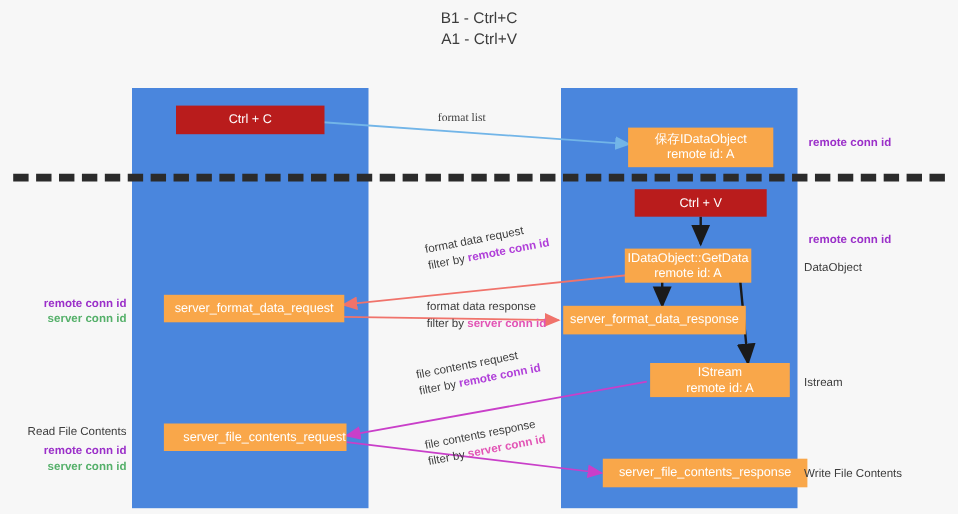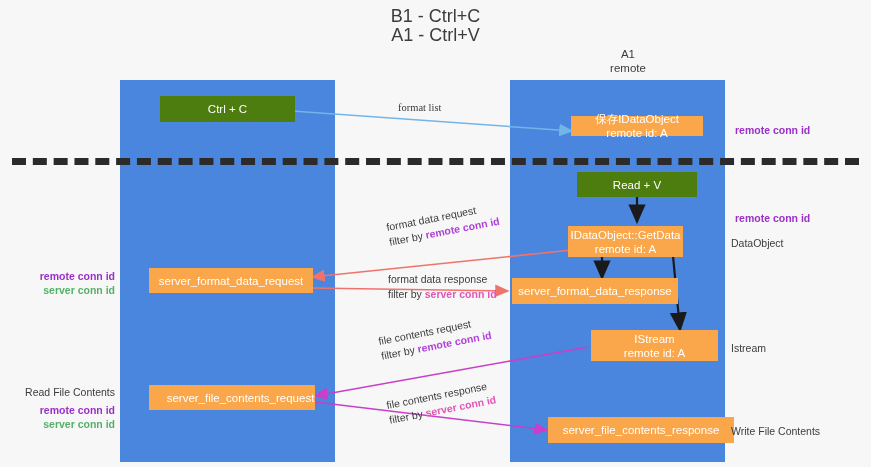--- a/index.html
+++ b/index.html
@@ -17,21 +17,21 @@
     position: relative;
     width: 871px;
     height: 467px;
   }
 
   
   #title {
     position: absolute;
     left: 0; right: 0; top: 7px;
     text-align: center;
-    font-size: 18px;
+    font-size: 14px;
     color: #3c3c3c;
     line-height: 19px;
     white-space: pre-line;
   }
 
   
   .col-head {
     position: absolute;
     text-align: center;
     font-size: 11.5px;
@@ -69,21 +69,21 @@
     flex-direction: column;
     align-items: center;
     justify-content: center;
     text-align: center;
     color: #ffffff;
     font-size: 11.5px;
     line-height: 14px;
     white-space: pre-line;
     padding: 2px 4px;
   }
-  .node.green  { background: #4d7c0f; }
+  .node.green  { background: #b91c1c; }
   .node.orange { background: #f9a74a; }
 
   
   .edge-label {
     position: absolute;
     font-size: 10.5px;
     color: #3c3c3c;
     line-height: 15px;
     white-space: nowrap;
   }
@@ -115,22 +115,20 @@
   }
 </style>
 </head>
 <body>
 
 <div id="root">
 
   <div id="title">B1 - Ctrl+C
 A1 - Ctrl+V</div>
 
-  <div class="col-head" id="head-a1">A1
-remote</div>
 
   <div class="lane" id="lane-b1"></div>
   <div class="lane" id="lane-a1"></div>
 
   <svg id="wires" viewBox="0 0 871 467">
     <defs>
       <marker id="ah-blue" markerWidth="9" markerHeight="9" refX="8" refY="4.5" orient="auto">
         <path d="M0,0.6 L9,4.5 L0,8.4 z" fill="#72b5e8"></path>
       </marker>
       <marker id="ah-red" markerWidth="9" markerHeight="9" refX="8" refY="4.5" orient="auto">
@@ -174,24 +172,24 @@
 
     <g>
       <line x1="315" y1="402" x2="547" y2="430" stroke="#c93fc9" stroke-width="1.6" marker-end="url(#ah-mag)"></line>
     </g>
   </svg>
 
   <div id="divider"></div>
 
   <div class="node green" style="left:160px; top:96px;  width:135px; height:26px;">Ctrl + C</div>
 
-  <div class="node orange" style="left:571px; top:116px; width:132px; height:20px;">保存IDataObject
+  <div class="node orange" style="left:571px; top:116px; width:132px; height:36px;">保存IDataObject
 remote id: A</div>
 
-  <div class="node green" style="left:577px; top:172px; width:120px; height:25px;">Read + V</div>
+  <div class="node green" style="left:577px; top:172px; width:120px; height:25px;">Ctrl + V</div>
 
   <div class="node orange" style="left:568px; top:226px; width:115px; height:31px;">IDataObject::GetData
 remote id: A</div>
 
   <div class="node orange" style="left:512px; top:278px; width:166px; height:26px;">server_format_data_response</div>
 
   <div class="node orange" style="left:149px; top:268px; width:164px; height:25px;">server_format_data_request</div>
 
   <div class="node orange" style="left:591px; top:330px; width:127px; height:31px;">IStream
 remote id: A</div>

